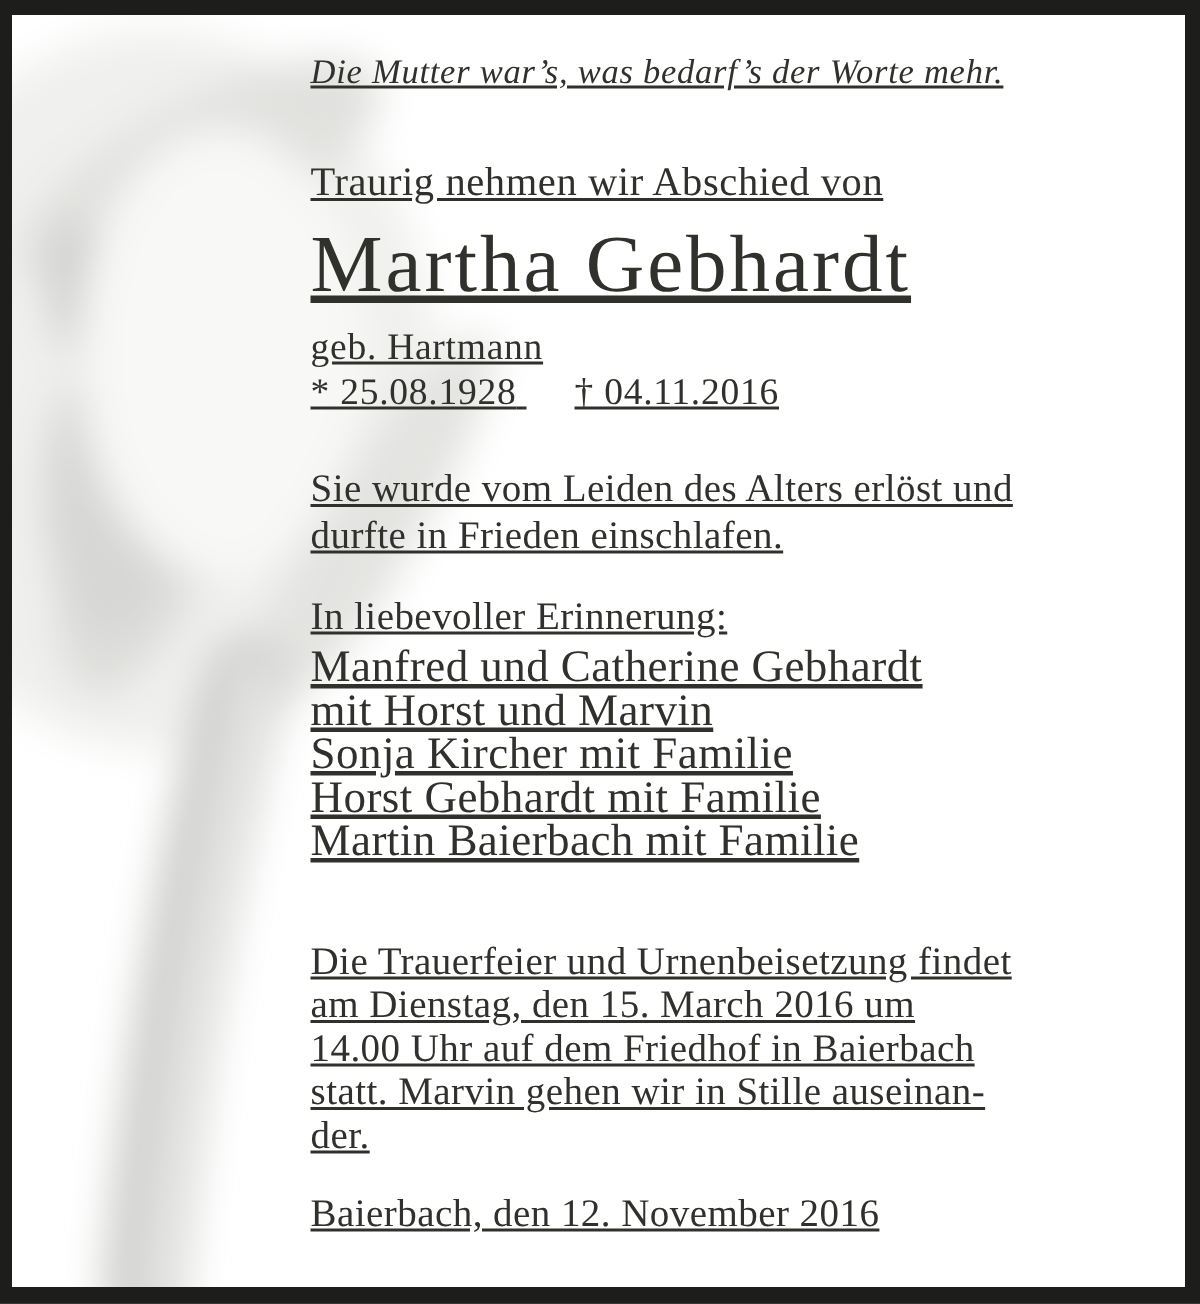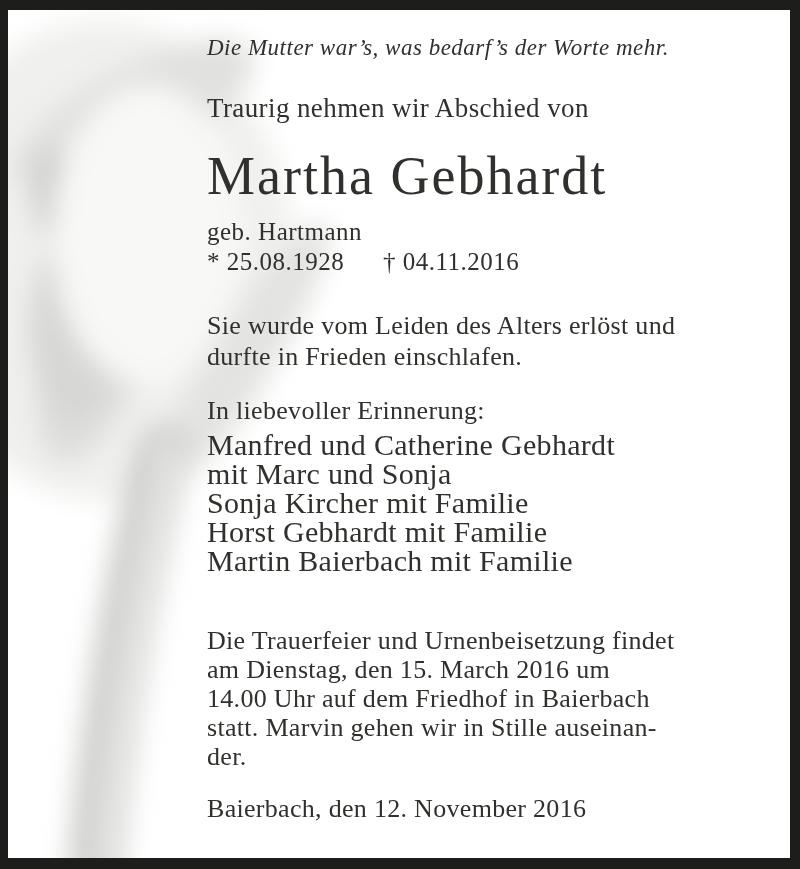--- a/index.html
+++ b/index.html
@@ -38,29 +38,30 @@
     inset: 0;
     z-index: 2;
     color: #30302d;
   }
   .content > div, .content > h1 {
     position: absolute;
     left: 207px;
     margin: 0;
     font-weight: normal;
     white-space: nowrap;
+    text-decoration: underline;
   }
   .epigraph {
     top: 35px;
     font-size: 23px;
     font-style: italic;
     letter-spacing: 0.5px;
   }
   .intro {
-    top: 93px;
+    top: 106px;
     font-size: 27px;
     letter-spacing: 0.4px;
   }
   .name {
     top: 145px;
     font-size: 54px;
     letter-spacing: 2px;
   }
   .maiden {
     top: 218px;
@@ -154,21 +155,21 @@
 
     <div class="passing">
       <div>Sie wurde vom Leiden des Alters erlöst und</div>
       <div>durfte in Frieden einschlafen.</div>
     </div>
 
     <div class="remembrance">In liebevoller Erinnerung:</div>
 
     <div class="mourners">
       <div>Manfred und Catherine Gebhardt</div>
-      <div>mit Marc und Sonja</div>
+      <div>mit Horst und Marvin</div>
       <div>Sonja Kircher mit Familie</div>
       <div>Horst Gebhardt mit Familie</div>
       <div>Martin Baierbach mit Familie</div>
     </div>
 
     <div class="service">
       <div>Die Trauerfeier und Urnenbeisetzung findet</div>
       <div>am Dienstag, den 15. March 2016 um</div>
       <div>14.00 Uhr auf dem Friedhof in Baierbach</div>
       <div>statt. Marvin gehen wir in Stille auseinan-</div>

